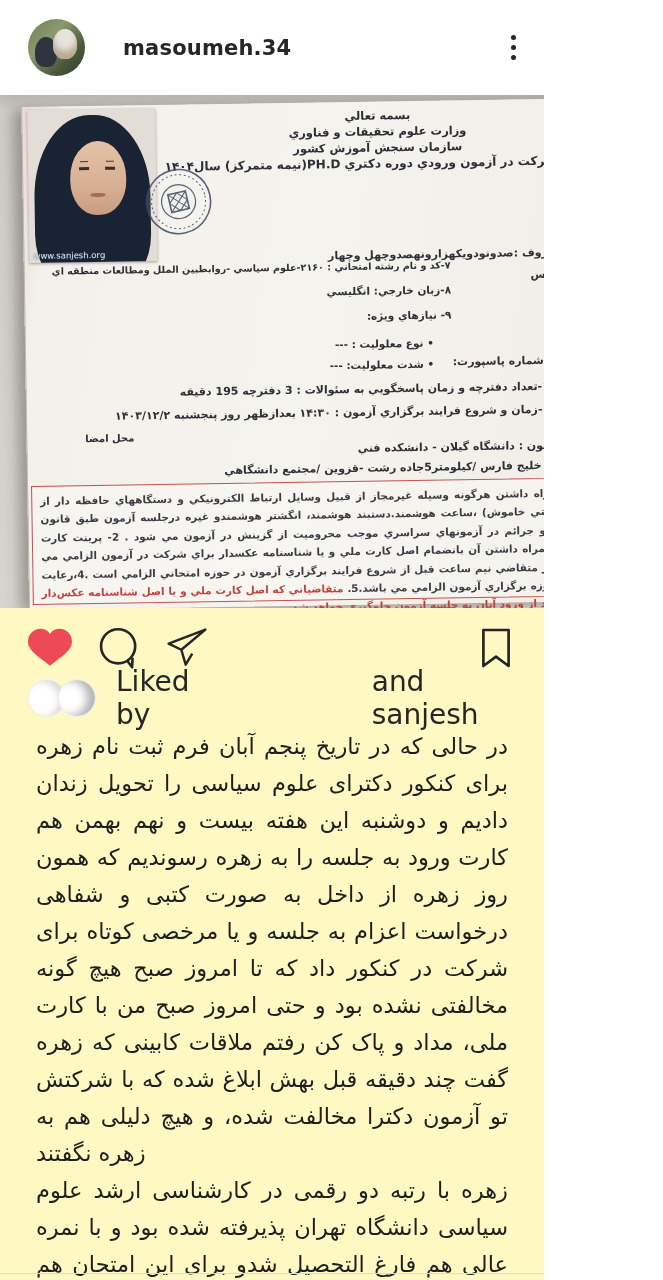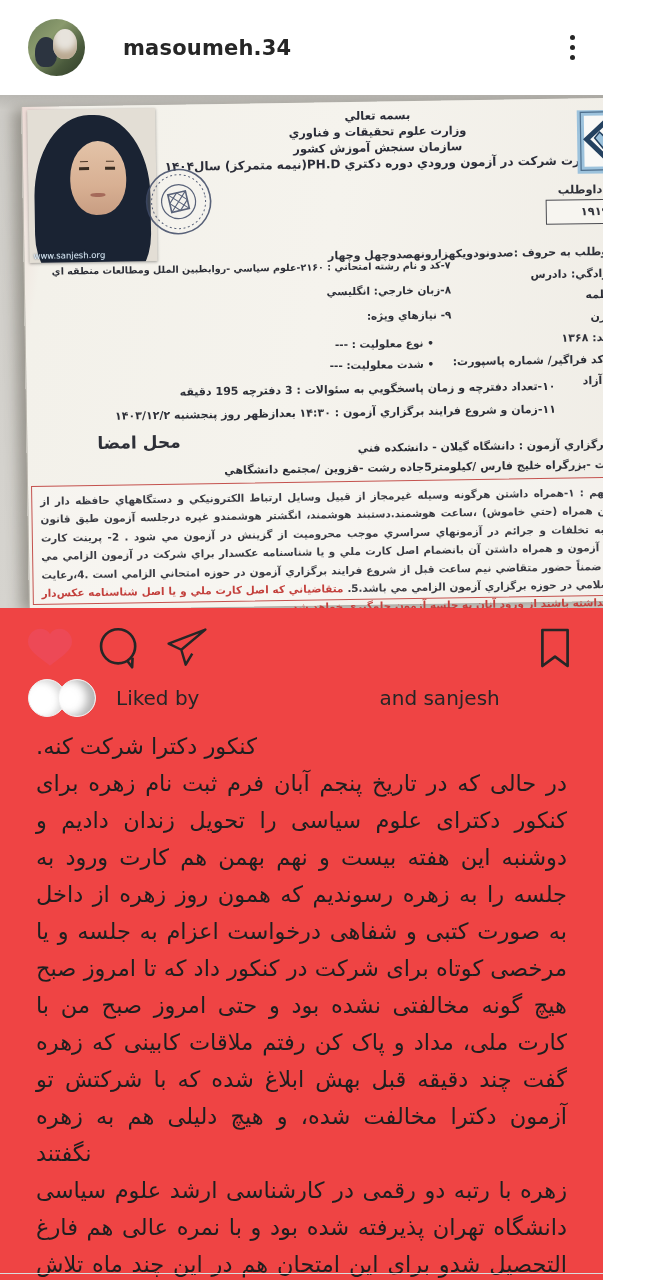--- a/index.html
+++ b/index.html
@@ -1,17 +1,17 @@
 <!DOCTYPE html>
 <html><head>
 <meta charset="utf-8">
 <style>
   * { margin:0; padding:0; box-sizing:border-box; }
   html,body { width:663px; background:#fff; font-family:"DejaVu Sans","Liberation Sans",sans-serif; color:#262626; }
-  .post { width:603px; height:1280px; overflow:hidden; background:#ef4444; position:relative; }
+  .post { width:544px; height:1280px; overflow:hidden; background:#fef9c3; position:relative; }
 
   
   .hdr { height:95px; display:flex; align-items:center; padding:0 20px 0 28px; background:#fff; }
   .avatar { width:57px; height:57px; border-radius:50%; overflow:hidden; position:relative; background:linear-gradient(135deg,#6d7f5a 0%,#8a9a6d 35%,#4a5a3c 70%,#2f3b28 100%); flex:0 0 auto; }
   .avatar:before { content:""; position:absolute; left:7px; top:18px; width:22px; height:30px; border-radius:50% 50% 40% 40%; background:#2c3440; }
   .avatar:after { content:""; position:absolute; right:8px; top:10px; width:24px; height:30px; border-radius:50% 50% 45% 45%; background:#e7e3dc; box-shadow:inset 0 -8px 6px #b9a890; }
   .hdr .uname { margin-left:38px; font-size:21px; font-weight:600; letter-spacing:.2px; }
   .more { margin-left:auto; display:flex; flex-direction:column; gap:5px; padding:8px; cursor:pointer; }
   .more i { width:5px; height:5px; border-radius:50%; background:#262626; }
 
@@ -33,32 +33,32 @@
   .stamp { position:absolute; top:62px; left:120px; width:70px; height:70px; opacity:.85; transform:rotate(-12deg); }
   .cand-lbl { position:absolute; top:84px; left:520px; width:114px; text-align:center; font-size:11.5px; font-weight:700; }
   .cand-box { position:absolute; top:101px; left:522px; width:112px; height:25px; border:1.6px solid #4a4b50; background:#f7f5f0; text-align:center; font-size:11.5px; font-weight:700; letter-spacing:5px; line-height:22px; color:#33343c; }
   .f-right { position:absolute; top:143px; right:15px; text-align:right; font-size:11px; line-height:21.5px; }
   .f-left  { position:absolute; top:159px; right:221px; text-align:right; font-size:10.5px; }
   .f-left .ln { margin-bottom:9px; white-space:nowrap; }
   .f-left .ln.sp { margin-top:13px; }
   .f-left .bul { margin:9px 18px 0 0; white-space:nowrap; }
   .f-left .bul:before { content:"• "; }
   .f-mid { position:absolute; top:276px; right:118px; text-align:right; font-size:11px; line-height:23px; }
-  .sign { position:absolute; top:327px; left:70px; font-size:17px; font-weight:700; }
+  .sign { position:absolute; top:327px; left:58px; font-size:10px; font-weight:700; }
   .f-loc { position:absolute; top:337px; right:16px; text-align:right; font-size:11px; line-height:20px; }
   .redbox { position:absolute; top:379px; left:3px; right:14px; height:119px; border:1.6px solid #c4524e; background:rgba(255,255,255,.25); padding:5px 8px; font-size:10.4px; line-height:18.4px; text-align:justify; color:#3c3d44; }
   .redbox .rd { color:#c3403c; }
 
   
   .actions { display:flex; align-items:center; padding:17px 30px 0 28px; height:62px; }
   .actions .ic { margin-right:26px; cursor:pointer; display:block; }
   .actions .spacer { flex:1; }
 
   
-  .liked { display:flex; align-items:center; padding:12px 28px 0 28px; height:44px; font-size:20px; }
+  .liked { display:flex; align-items:center; padding:12px 28px 0 28px; height:44px; font-size:28px; }
   .mini-avs { position:relative; width:78px; height:40px; flex:0 0 auto; }
   .mini-avs i { position:absolute; width:38px; height:38px; border-radius:50%; background:#fff; border:1px solid #eee; box-shadow:inset -6px 2px 6px rgba(150,150,150,.35); }
   .mini-avs i:nth-child(1){ left:0; top:1px; }
   .mini-avs i:nth-child(2){ left:30px; top:1px; box-shadow:inset -8px 0 8px rgba(120,120,120,.55); }
   .liked .txt { margin-left:10px; }
   .liked .gap { display:inline-block; width:170px; }
 
   
   .caption { padding:14px 36px 0 36px; font-size:22.5px; line-height:37px; color:#1f1f1f; }
   .cap-p[dir="rtl"] { text-align:justify; text-align-last:left; }
@@ -174,19 +174,18 @@
     <div class="mini-avs">
         <i></i>
         <i></i>
       </div>
     <span class="txt">Liked by</span>
     <span class="gap"></span>
     <span class="txt">and sanjesh</span>
   </div>
 
   <div class="caption">
-    <div class="cap-p" dir="rtl">کنکور دکترا شرکت کنه.</div>
     <div class="cap-p" dir="rtl">در حالی که  در تاریخ پنجم آبان فرم ثبت نام زهره برای کنکور دکترای علوم سیاسی را تحویل زندان دادیم و دوشنبه این هفته بیست و نهم بهمن هم کارت ورود به جلسه را به زهره رسوندیم که همون روز زهره از داخل به صورت کتبی و شفاهی درخواست اعزام به جلسه و یا مرخصی کوتاه برای شرکت در کنکور داد که تا امروز صبح هیچ گونه مخالفتی نشده بود و حتی امروز صبح من با کارت ملی،  مداد و پاک کن رفتم ملاقات کابینی که زهره گفت چند دقیقه قبل بهش ابلاغ شده که با شرکتش تو آزمون دکترا مخالفت شده، و  هیچ دلیلی هم به زهره نگفتند</div>
     <div class="cap-p" dir="rtl">زهره با رتبه دو رقمی در کارشناسی ارشد علوم سیاسی دانشگاه تهران پذیرفته شده بود و با نمره عالی هم فارغ التحصیل شدو برای این امتحان هم در این چند ماه تلاش زیادی کرده بود و با توجه به رای دیوان عالی در خصوص دوستانش،امید زیادی به توقف حکمش داشتیم تا بتونه ادامه تحصیل بده . که نهایتا نشد که امتحان بده ........</div>
   </div>
 
   <div class="divider"></div>
 </div>
 
 </body></html>

